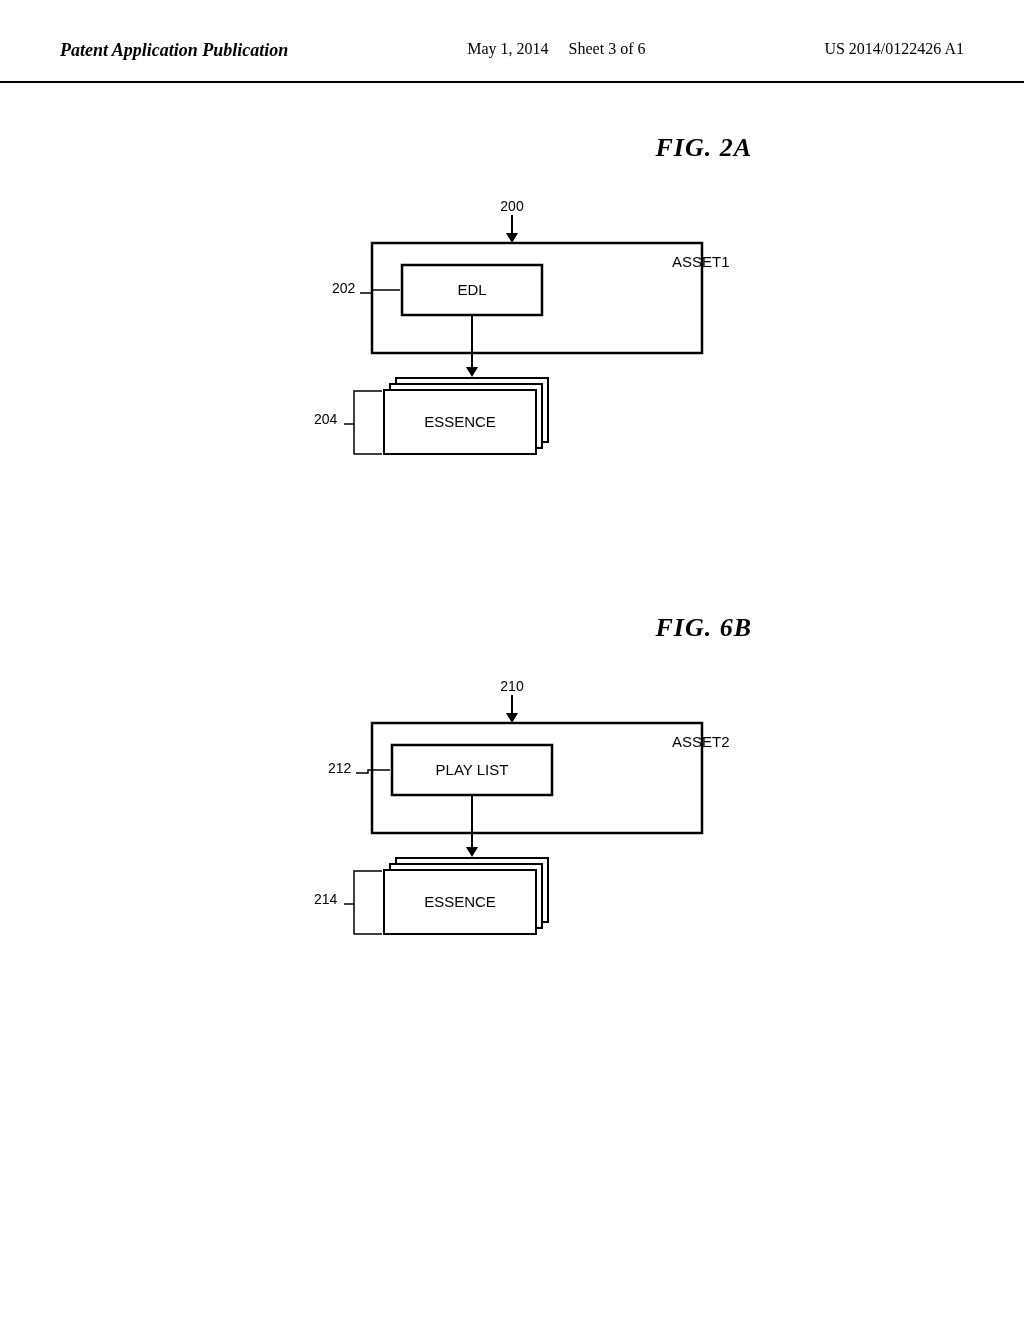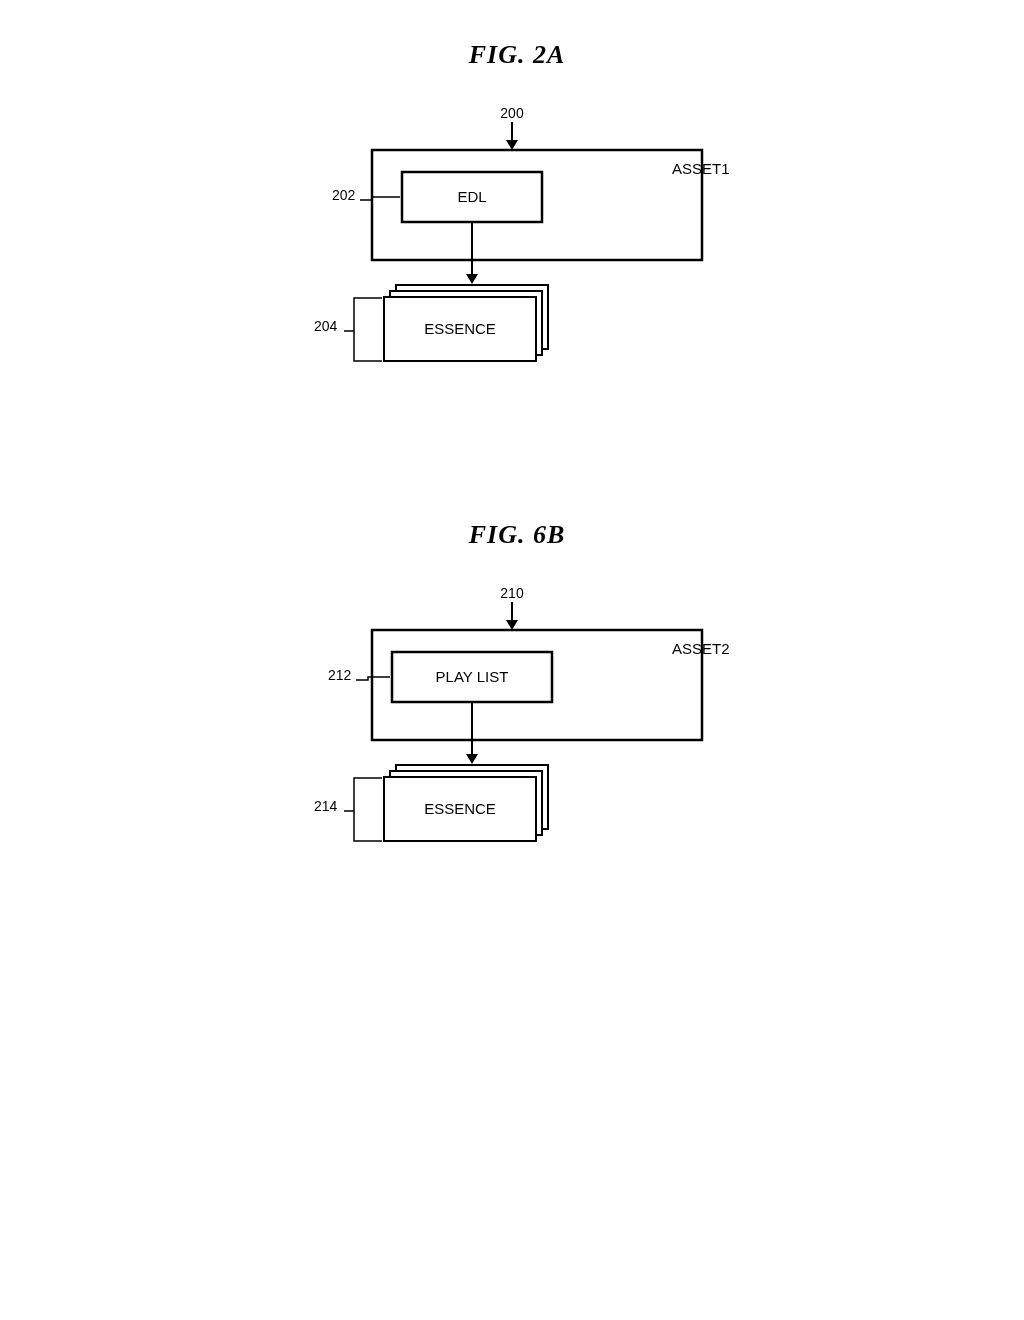--- a/index.html
+++ b/index.html
@@ -56,21 +56,21 @@
       display: flex;
       flex-direction: column;
       align-items: center;
       padding: 40px 60px;
       gap: 80px;
     }
 
     .diagram-section {
       display: flex;
       flex-direction: column;
-      align-items: center;
+      align-items: flex-end;
       width: 480px;
       position: relative;
     }
 
     
     .fig-title {
       font-size: 26px;
       font-style: italic;
       font-family: 'Times New Roman', serif;
       font-weight: bold;
@@ -78,20 +78,29 @@
       margin-left: 10px;
       letter-spacing: 1px;
     }
 
   </style>
 </head>
 <body>
 
 <div class="page">
 
+  <div class="header">
+    <div class="header-left">Patent Application Publication</div>
+    <div class="header-center">
+      <span>May 1, 2014</span>
+      &nbsp;&nbsp;&nbsp;
+      <span>Sheet 3 of 6</span>
+    </div>
+    <div class="header-right">US 2014/0122426 A1</div>
+  </div>
 
   <div class="diagrams-area">
 
     <div class="diagram-section">
       <div class="fig-title">FIG. 2A</div>
 
       <svg width="480" height="340" style="overflow:visible;">
 
         <text x="240" y="18" text-anchor="middle" font-family="Arial" font-size="14">200</text>
 

